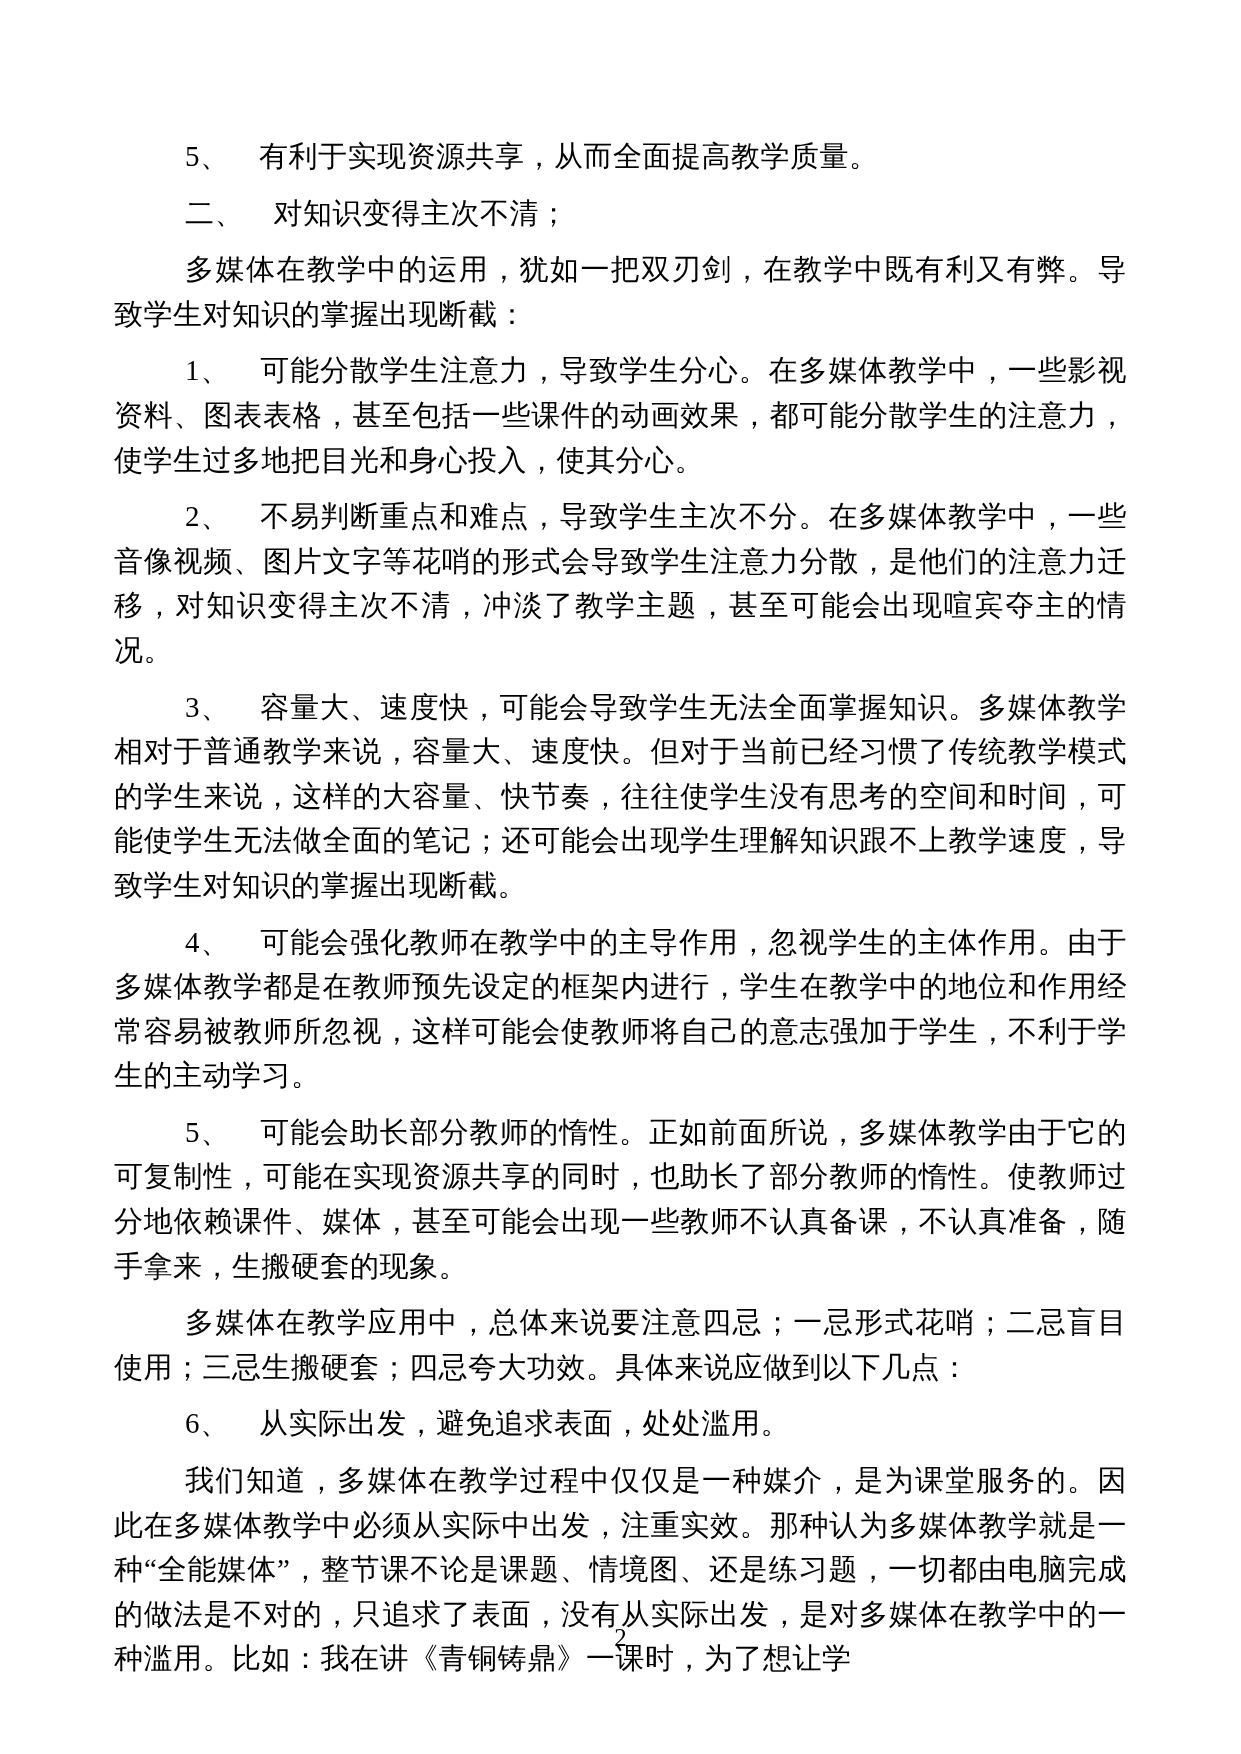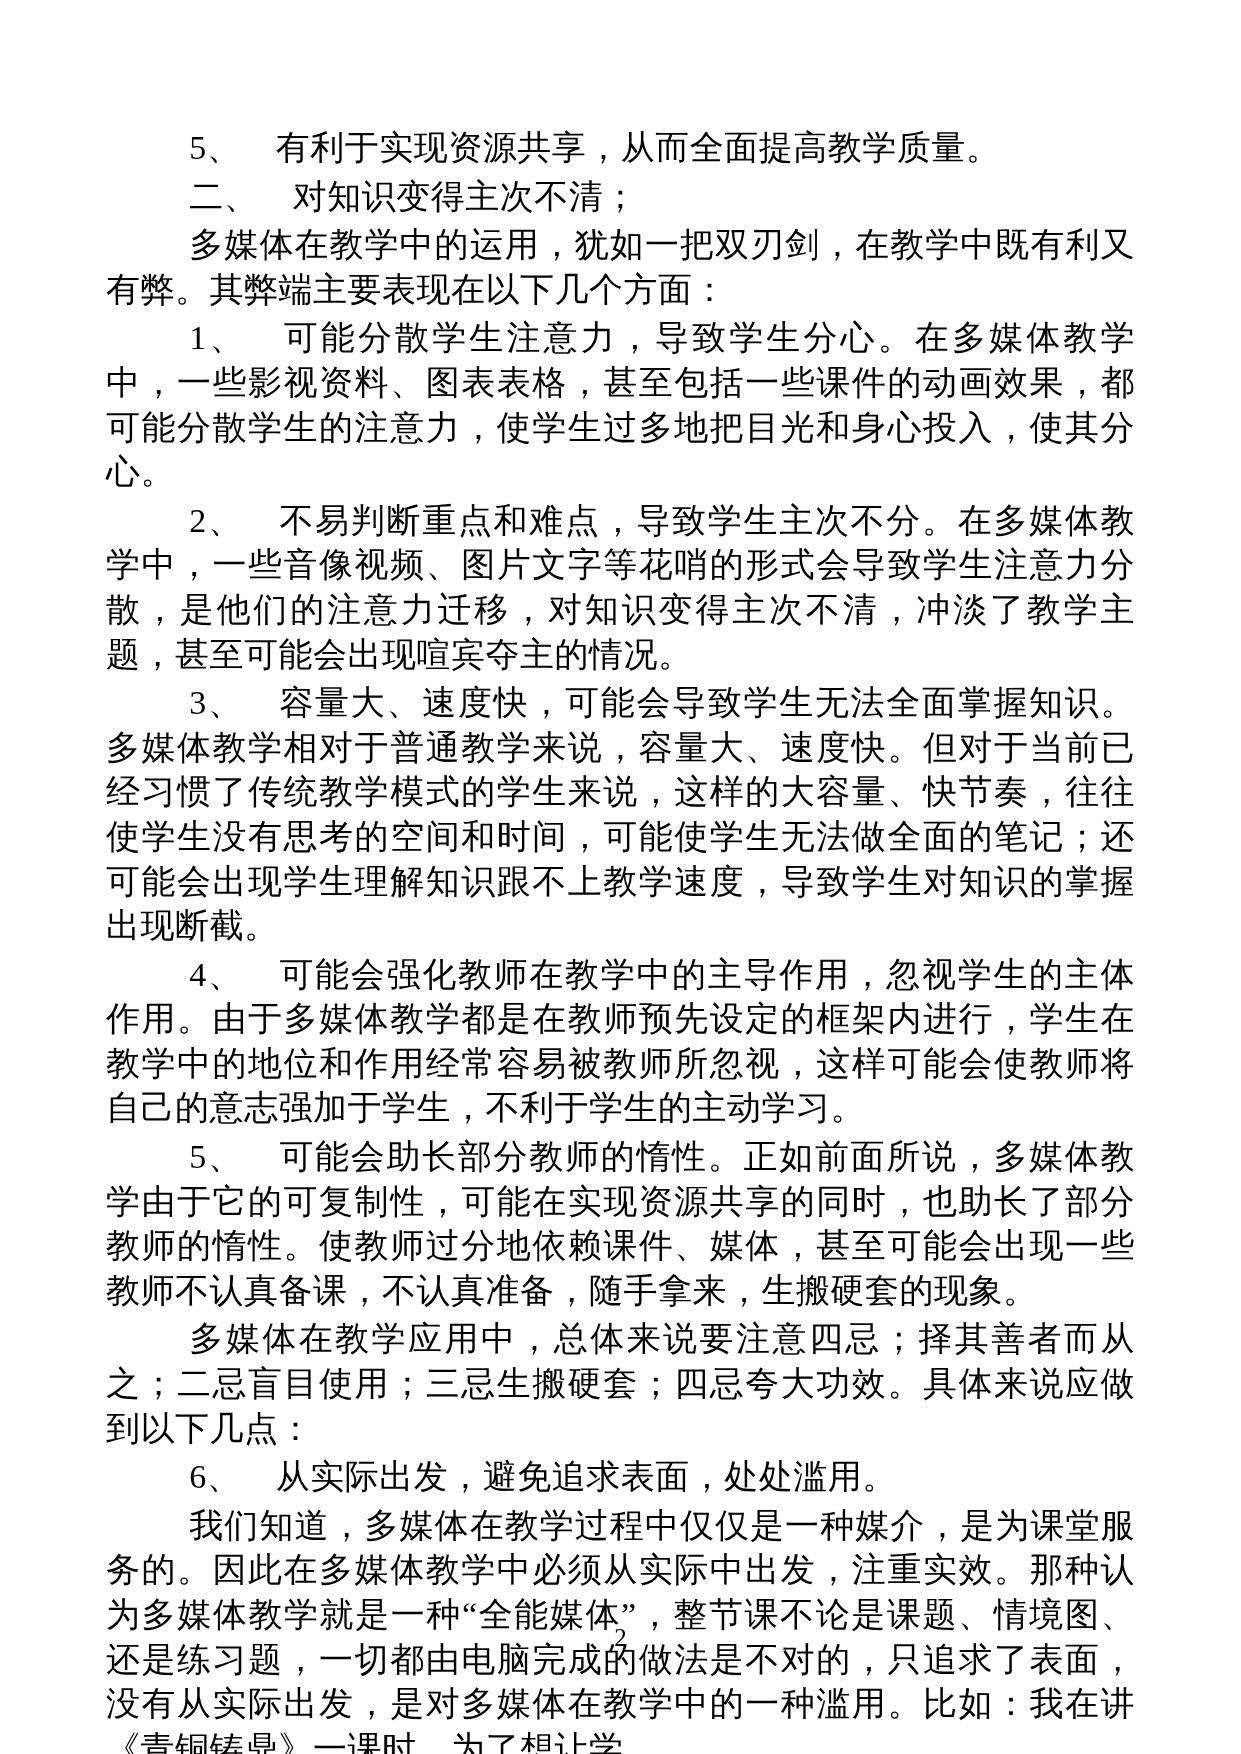--- a/index.html
+++ b/index.html
@@ -16,23 +16,23 @@
     font-family: "Liberation Serif", "DejaVu Serif", serif;
     color: #000000;
   }
   .content {
     position: absolute;
     left: 102px;
     top: 122px;
     width: 1037px;
   }
   .content p {
-    margin: 4px;
+    margin: 12px;
     padding: 0;
-    font-size: 34px;
+    font-size: 29px;
     line-height: 44.6px;
     text-align: justify;
     text-justify: inter-character;
     text-indent: 2.45em;
     letter-spacing: 0.5px;
     word-break: break-all;
   }
   .page-number {
     position: absolute;
     top: 1620px;
@@ -43,24 +43,24 @@
     line-height: 36px;
   }
 </style>
 </head>
 <body>
 
 <div class="page">
   <div class="content">
     <p>5、　有利于实现资源共享，从而全面提高教学质量。</p>
     <p>二、　对知识变得主次不清；</p>
-    <p>多媒体在教学中的运用，犹如一把双刃剑，在教学中既有利又有弊。其弊端主要表现在以下几个方面：</p>
+    <p>多媒体在教学中的运用，犹如一把双刃剑，在教学中既有利又有弊。导致学生对知识的掌握出现断截：</p>
     <p>1、　可能分散学生注意力，导致学生分心。在多媒体教学中，一些影视资料、图表表格，甚至包括一些课件的动画效果，都可能分散学生的注意力，使学生过多地把目光和身心投入，使其分心。</p>
     <p>2、　不易判断重点和难点，导致学生主次不分。在多媒体教学中，一些音像视频、图片文字等花哨的形式会导致学生注意力分散，是他们的注意力迁移，对知识变得主次不清，冲淡了教学主题，甚至可能会出现喧宾夺主的情况。</p>
     <p>3、　容量大、速度快，可能会导致学生无法全面掌握知识。多媒体教学相对于普通教学来说，容量大、速度快。但对于当前已经习惯了传统教学模式的学生来说，这样的大容量、快节奏，往往使学生没有思考的空间和时间，可能使学生无法做全面的笔记；还可能会出现学生理解知识跟不上教学速度，导致学生对知识的掌握出现断截。</p>
     <p>4、　可能会强化教师在教学中的主导作用，忽视学生的主体作用。由于多媒体教学都是在教师预先设定的框架内进行，学生在教学中的地位和作用经常容易被教师所忽视，这样可能会使教师将自己的意志强加于学生，不利于学生的主动学习。</p>
     <p>5、　可能会助长部分教师的惰性。正如前面所说，多媒体教学由于它的可复制性，可能在实现资源共享的同时，也助长了部分教师的惰性。使教师过分地依赖课件、媒体，甚至可能会出现一些教师不认真备课，不认真准备，随手拿来，生搬硬套的现象。</p>
-    <p>多媒体在教学应用中，总体来说要注意四忌；择其善者而从之；二忌盲目使用；三忌生搬硬套；四忌夸大功效。具体来说应做到以下几点：</p>
+    <p>多媒体在教学应用中，总体来说要注意四忌；一忌形式花哨；二忌盲目使用；三忌生搬硬套；四忌夸大功效。具体来说应做到以下几点：</p>
     <p>6、　从实际出发，避免追求表面，处处滥用。</p>
     <p>我们知道，多媒体在教学过程中仅仅是一种媒介，是为课堂服务的。因此在多媒体教学中必须从实际中出发，注重实效。那种认为多媒体教学就是一种“全能媒体”，整节课不论是课题、情境图、还是练习题，一切都由电脑完成的做法是不对的，只追求了表面，没有从实际出发，是对多媒体在教学中的一种滥用。比如：我在讲《青铜铸鼎》一课时，为了想让学</p>
   </div>
   <div class="page-number">2</div>
 </div>
 
 </body></html>

